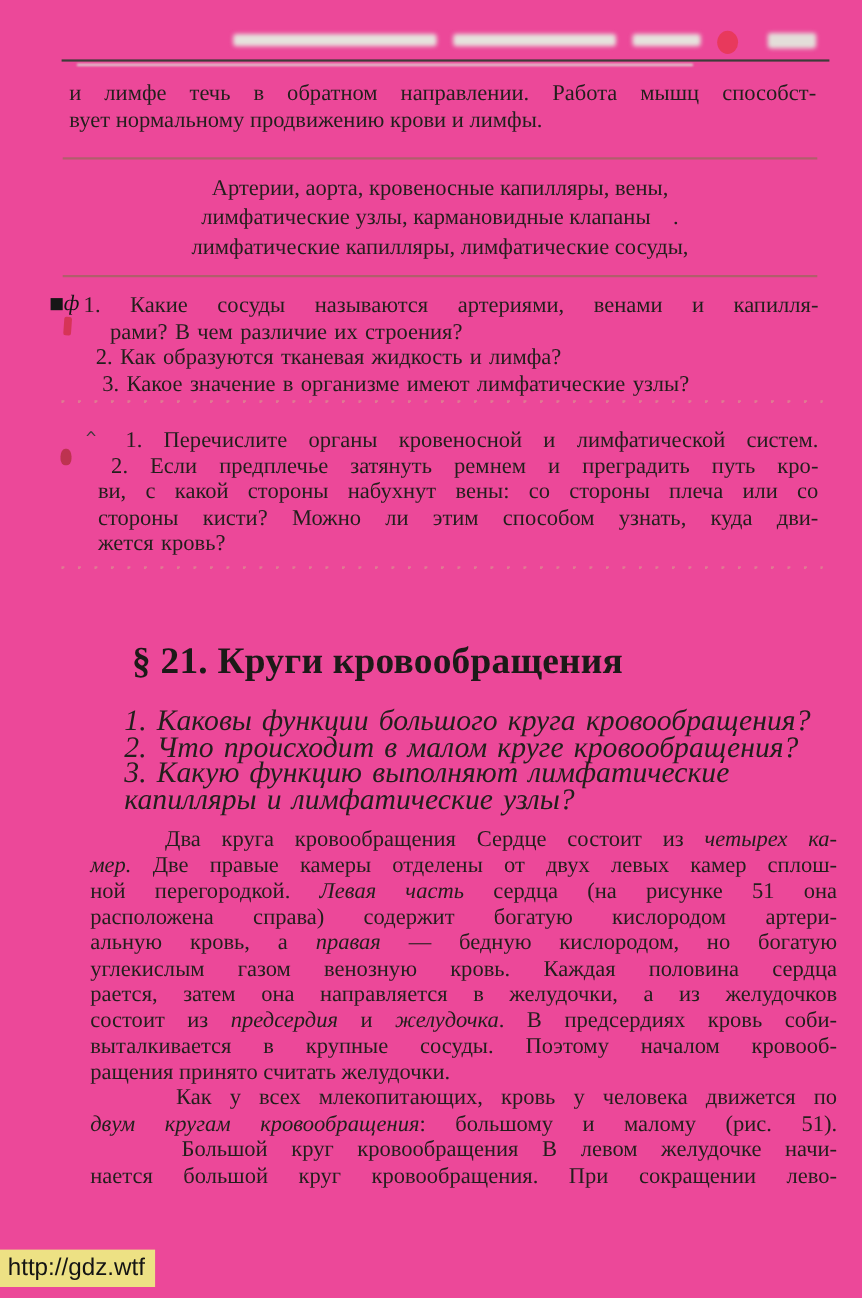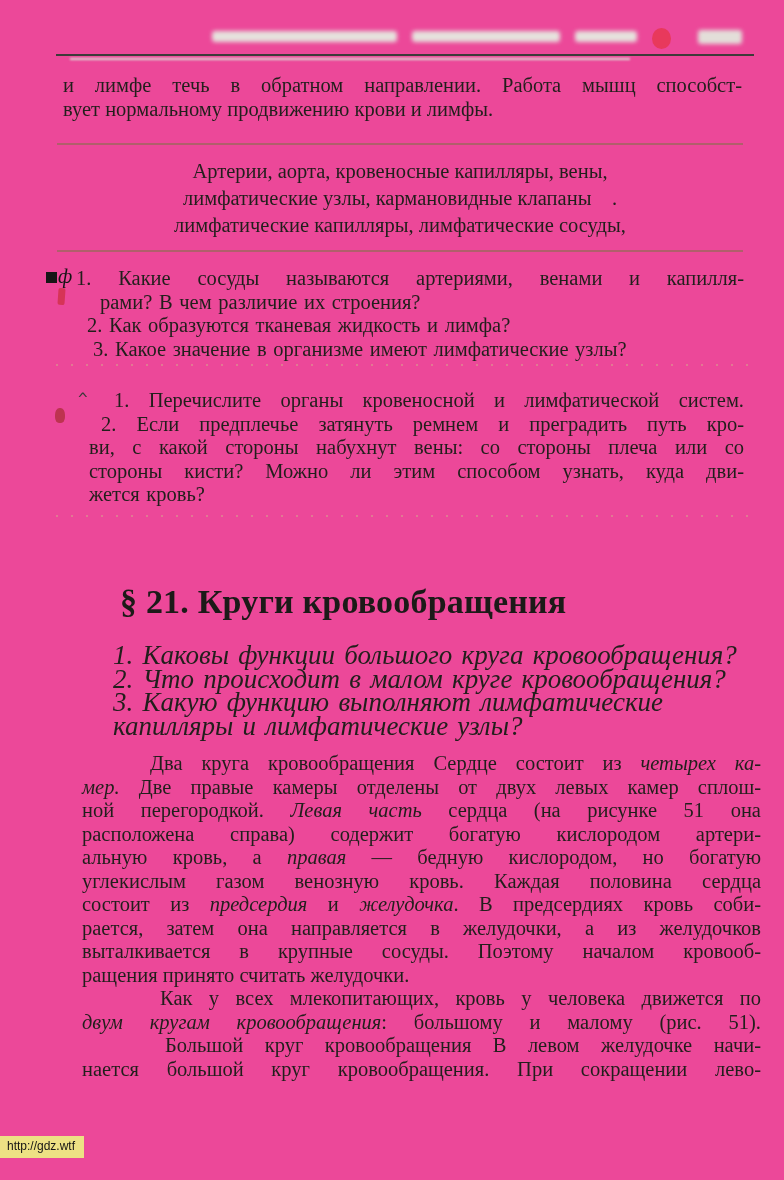--- a/index.html
+++ b/index.html
@@ -45,21 +45,21 @@
   .q1-marker .phi{font-style:italic;}
   .q1-redmark{position:absolute;left:58px;top:288px;width:7px;height:17px;background:#d63457;border-radius:2px;transform:rotate(4deg);}
   .q2-caret{position:absolute;left:78px;top:389px;font-size:16px;color:#3a3a3a;font-family:"DejaVu Sans Mono",monospace;}
   .q2-redmark{position:absolute;left:55px;top:408px;width:10px;height:15px;background:#bd3350;border-radius:45% 45% 40% 40%;}
   
   .title{position:absolute;left:120px;top:583px;margin:0;font-size:34px;font-weight:bold;letter-spacing:.2px;color:#1c1a18;}
   .squestions{position:absolute;left:113px;top:644px;width:600px;font-size:27px;word-spacing:2.5px;font-style:italic;}
   .bodytext{position:absolute;left:47px;top:752px;width:679px;font-size:20.5px;margin-left:35px;}
   
   .watermark{position:absolute;left:0;top:1136px;background:#ede184;color:#141414;
-    font-family:"Liberation Sans","DejaVu Sans",sans-serif;font-size:12px;
+    font-family:"Liberation Sans","DejaVu Sans",sans-serif;font-size:22px;
     padding:3px 9px 5px 7px;}
 </style>
 </head>
 <body>
 
 <div class="page">
 
   <div class="rh-smudge s1"></div>
   <div class="rh-smudge s2"></div>
   <div class="rh-smudge s3"></div>
@@ -110,22 +110,22 @@
       <div class="tline left"><span>капилляры и лимфатические узлы?</span></div>
     </div>
 
   <div class="bodytext">
       <div class="tline just" style="padding-left: 68px;"><span>Два круга кровообращения Сердце состоит из </span><span class="it">четырех ка-</span></div>
       <div class="tline just"><span class="it">мер.</span><span> Две правые камеры отделены от двух левых камер сплош-</span></div>
       <div class="tline just"><span>ной перегородкой. </span><span class="it">Левая часть</span><span> сердца (на рисунке 51 она</span></div>
       <div class="tline just"><span>расположена справа) содержит богатую кислородом артери-</span></div>
       <div class="tline just"><span>альную кровь, а </span><span class="it">правая</span><span> — бедную кислородом, но богатую</span></div>
       <div class="tline just"><span>углекислым газом венозную кровь. Каждая половина сердца</span></div>
+      <div class="tline just"><span>рается, затем она направляется в желудочки, а из желудочков</span></div>
       <div class="tline just"><span>состоит из </span><span class="it">предсердия</span><span> и </span><span class="it">желудочка</span><span>. В предсердиях кровь соби-</span></div>
-      <div class="tline just"><span>рается, затем она направляется в желудочки, а из желудочков</span></div>
       <div class="tline just"><span>выталкивается в крупные сосуды. Поэтому началом кровооб-</span></div>
       <div class="tline left"><span>ращения принято считать желудочки.</span></div>
       <div class="tline just" style="padding-left: 78px;"><span>Как у всех млекопитающих, кровь у человека движется по</span></div>
       <div class="tline just"><span class="it">двум кругам кровообращения</span><span>: большому и малому (рис. 51).</span></div>
       <div class="tline just" style="padding-left: 83px;"><span>Большой круг кровообращения В левом желудочке начи-</span></div>
       <div class="tline just"><span>нается большой круг кровообращения. При сокращении лево-</span></div>
     </div>
 
   <div class="watermark">http://gdz.wtf</div>
 

